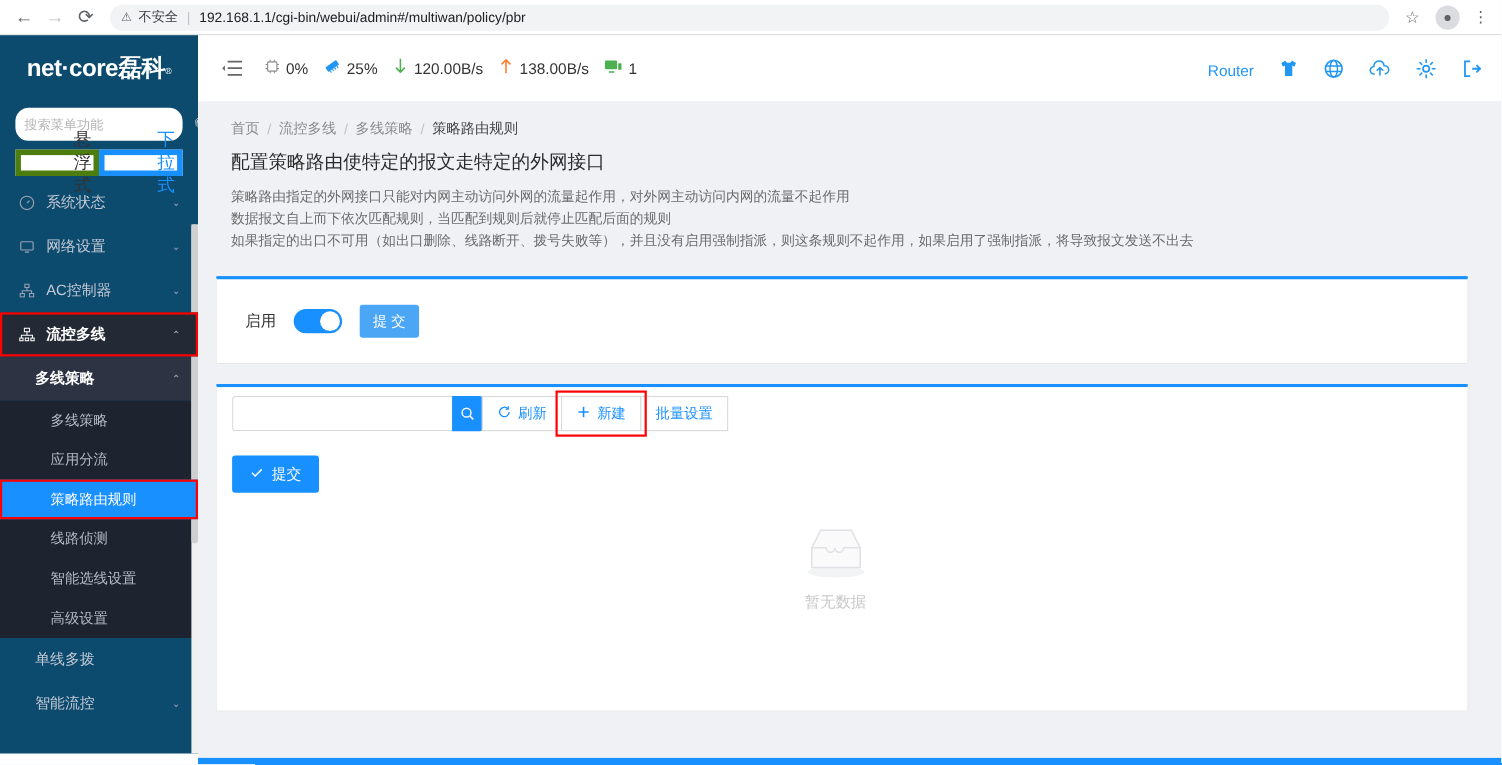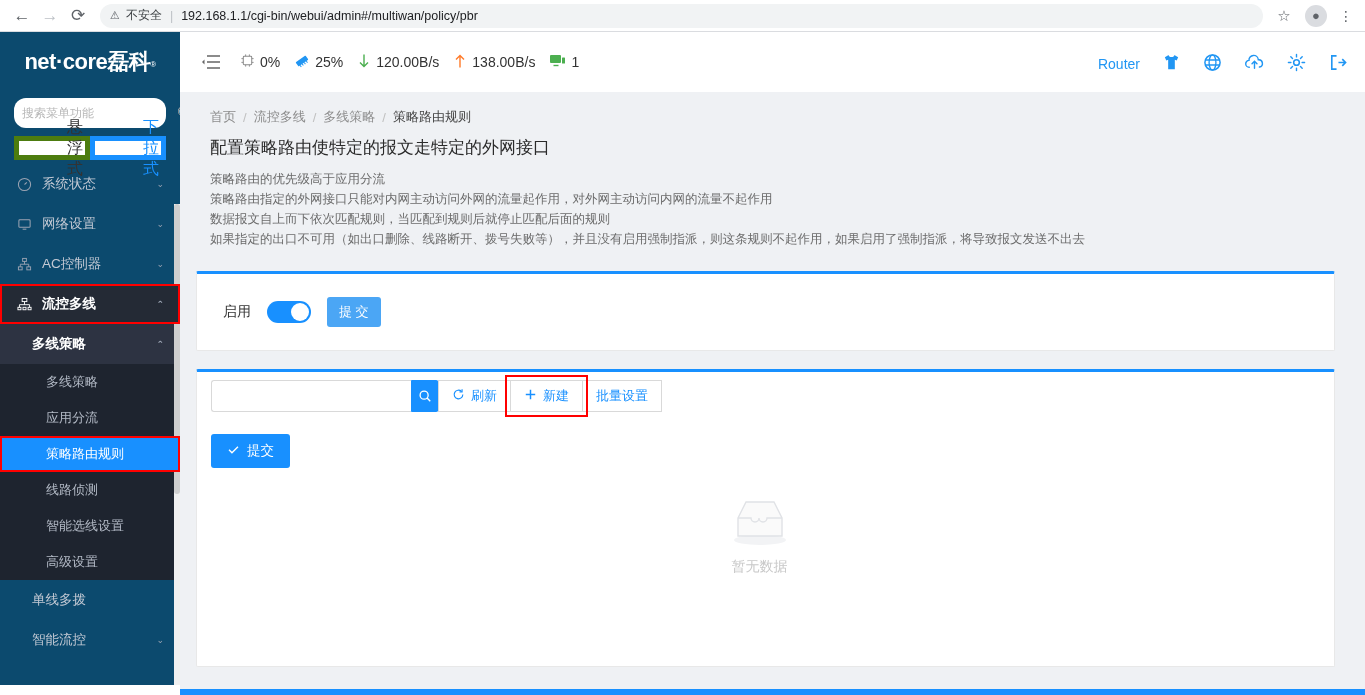--- a/index.html
+++ b/index.html
@@ -405,21 +405,20 @@
         <span>流控多线</span>
         <span class="sep">/</span>
         <span>多线策略</span>
         <span class="sep">/</span>
         <span class="cur">策略路由规则</span>
       </div>
 
       <div class="page-title">配置策略路由使特定的报文走特定的外网接口</div>
 
       <div class="desc">
-        <p>策略路由的优先级高于应用分流</p>
         <p>策略路由指定的外网接口只能对内网主动访问外网的流量起作用，对外网主动访问内网的流量不起作用</p>
         <p>数据报文自上而下依次匹配规则，当匹配到规则后就停止匹配后面的规则</p>
         <p>如果指定的出口不可用（如出口删除、线路断开、拨号失败等），并且没有启用强制指派，则这条规则不起作用，如果启用了强制指派，将导致报文发送不出去</p>
       </div>
 
       <div class="panel p1">
         <span class="lbl">启用</span>
         <span class="switch">
             <span class="knob"></span>
           </span>

